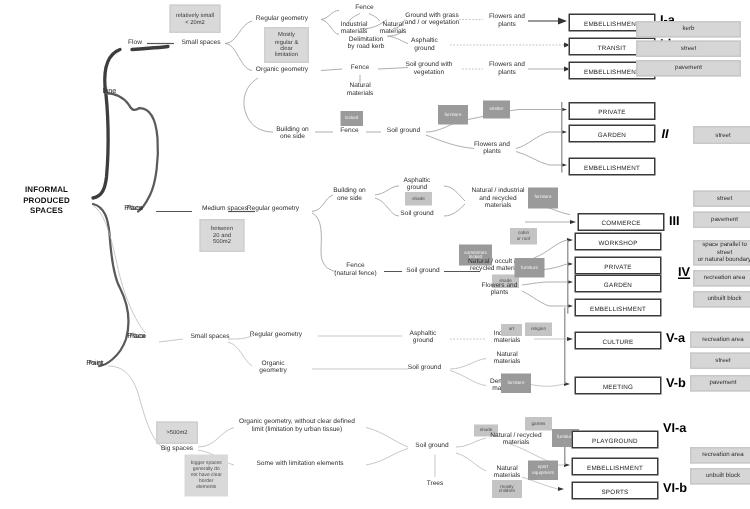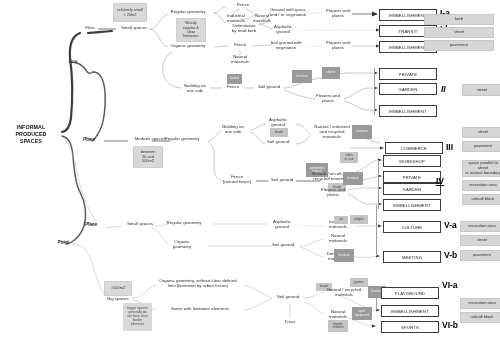--- a/index.html
+++ b/index.html
@@ -250,21 +250,21 @@
   <div class="node wrap" style="left:306px;top:172px;width:50px;">Natural / occult and<br>recycled materials</div>
   <div class="gtag light" style="left:328px;top:183px;width:16px;height:9px;">shade</div>
   <div class="gtag light" style="left:340px;top:152px;width:16px;height:11px;">cabin<br>or roof</div>
   <div class="gtag" style="left:343px;top:172px;width:18px;height:13px;">furniture</div>
   <div class="node wrap" style="left:316px;top:188px;width:34px;">Flowers and<br>plants</div>
 
   <div class="box" style="left:383px;top:155px;width:56px;height:10px;">WORKSHOP</div>
   <div class="box" style="left:383px;top:171px;width:56px;height:10px;">PRIVATE</div>
   <div class="box" style="left:383px;top:183px;width:56px;height:10px;">GARDEN</div>
   <div class="box" style="left:383px;top:199px;width:56px;height:10px;">EMBELLISHMENT</div>
-  <div class="roman" style="left:436px;top:176px;text-decoration:underline;">IV</div>
+  <div class="roman" style="left:452px;top:176px;text-decoration:underline;">IV</div>
 
   <div class="outbox wrap" style="left:462px;top:160px;width:36px;height:15px;">space parallel to street<br>or natural boundary</div>
   <div class="outbox" style="left:462px;top:180px;width:36px;height:9px;">recreation area</div>
   <div class="outbox" style="left:462px;top:194px;width:36px;height:9px;">unbuilt block</div>
 
   <div class="node" style="left:78px;top:222px;width:28px;">Place</div>
   <div class="node" style="left:118px;top:222px;width:44px;">Small spaces</div>
   <div class="node" style="left:156px;top:221px;width:56px;">Regular geometry</div>
   <div class="node wrap" style="left:156px;top:240px;width:52px;">Organic<br>geometry</div>
 

